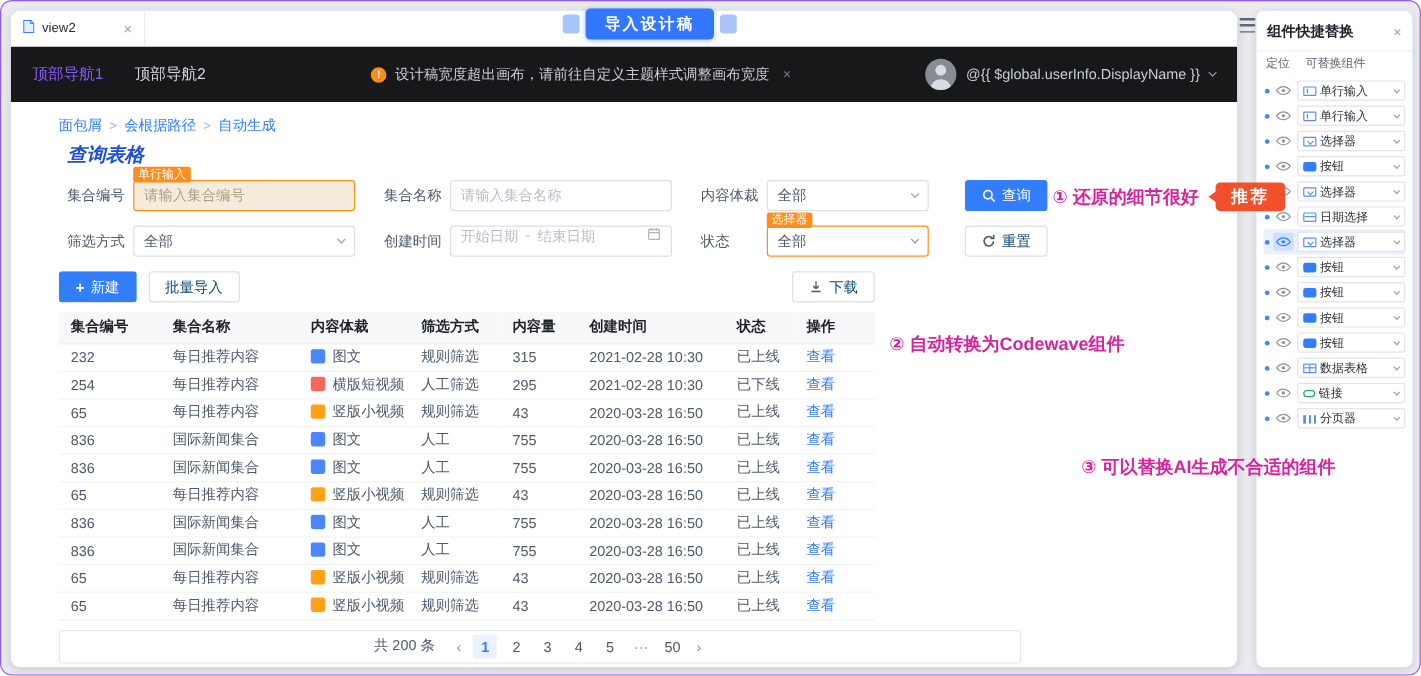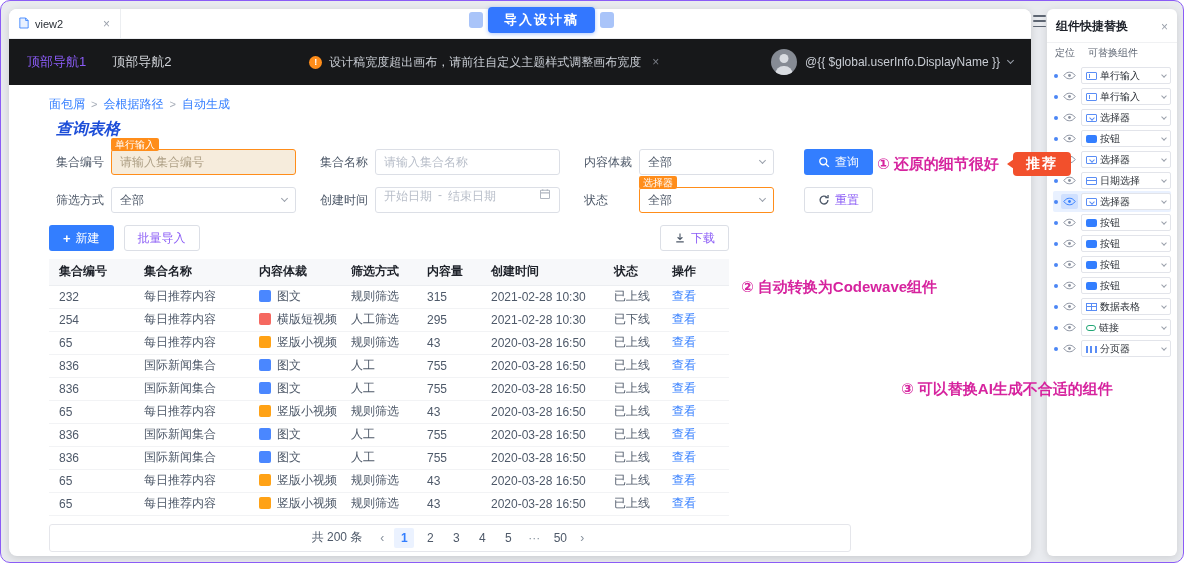--- a/index.html
+++ b/index.html
@@ -46,21 +46,21 @@
   .f-input.hl::placeholder { color:#ad9f85; }
   .f-select { width:185px; display:flex; align-items:center; justify-content:space-between; padding:0 8px; cursor:pointer; }
   .f-select.w135 { width:135px; }
   .f-select.hl-border { border-color:#ff8d1a; }
   .date-range { width:185px; display:flex; align-items:flex-start; padding:0 8px; gap:6px; color:#b8bec9; cursor:pointer; }
   .date-range .dr-start,.date-range .dr-end { white-space:nowrap; }
   .date-range .cal { margin-left:auto; }
   .tag { position:absolute; top:-11px; left:55px; background:#ff8d1a; color:#fff; font-size:10px; line-height:13px; padding:0 4px; border-radius:2px; z-index:3; white-space:nowrap; }
   .btn { height:26px; display:inline-flex; align-items:center; gap:5px; padding:0 13px; font-size:12px; border-radius:3px; cursor:pointer; border:1px solid transparent; white-space:nowrap; }
   .btn-primary { background:#337eff; color:#fff; }
-  .btn-default { background:#fff; color:#8b5cf6; border-color:#dcdfe6; }
+  .btn-default { background:#fff; color:#0c4a6e; border-color:#dcdfe6; }
   .btn-search,.btn-reset { margin-left:30px; }
 
   .toolbar { display:flex; align-items:center; gap:10px; width:680px; height:26px; margin:2px 0 8px; }
   .btn-download { margin-left:auto; }
   .plus { font-size:13px; font-weight:bold; line-height:1; }
 
   table.data-table { width:680px; border-collapse:collapse; table-layout:fixed; font-size:12px; }
   .data-table th { height:26px; background:#f7f8fa; text-align:left; padding:0 10px; color:#1d2129; font-weight:bold; border-bottom:1px solid #eceef1; white-space:nowrap; overflow:hidden; }
   .data-table td { height:23px; padding:0 10px; border-bottom:1px solid #f2f3f5; color:#4e5969; white-space:nowrap; overflow:hidden; }
   .genre-icon { display:inline-block; width:12px; height:12px; border-radius:2px; margin-right:6px; vertical-align:-2px; }

